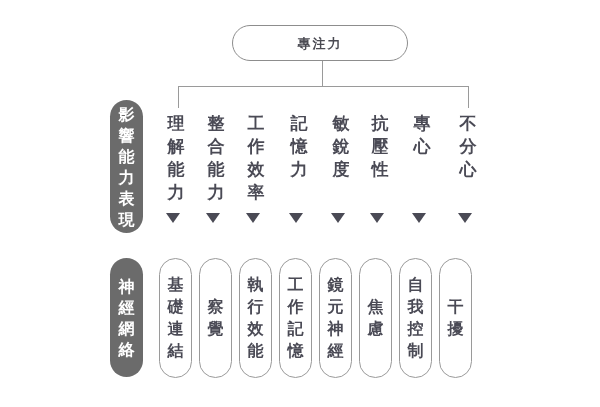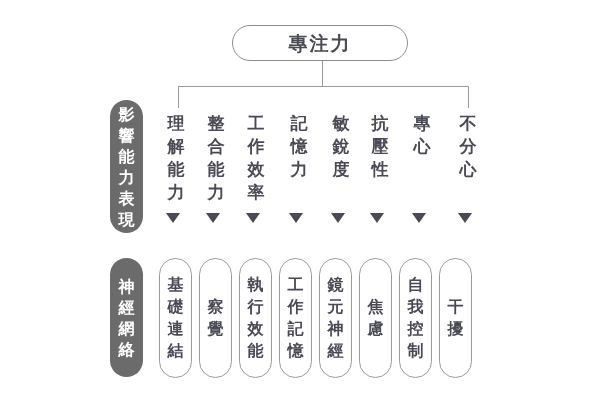--- a/index.html
+++ b/index.html
@@ -25,21 +25,21 @@
     height: 36px;
     border: 1.3px solid #8d8d8d;
     border-radius: 18px;
     background: #ffffff;
     box-sizing: border-box;
     display: flex;
     align-items: center;
     justify-content: center;
   }
   .root-pill .label {
-    font-size: 19px;
+    font-size: 13px;
     font-weight: 700;
     color: #4a4a52;
     letter-spacing: 2px;
     line-height: 1;
   }
 
   
   .conn-stem {
     position: absolute;
     left: 322px;

